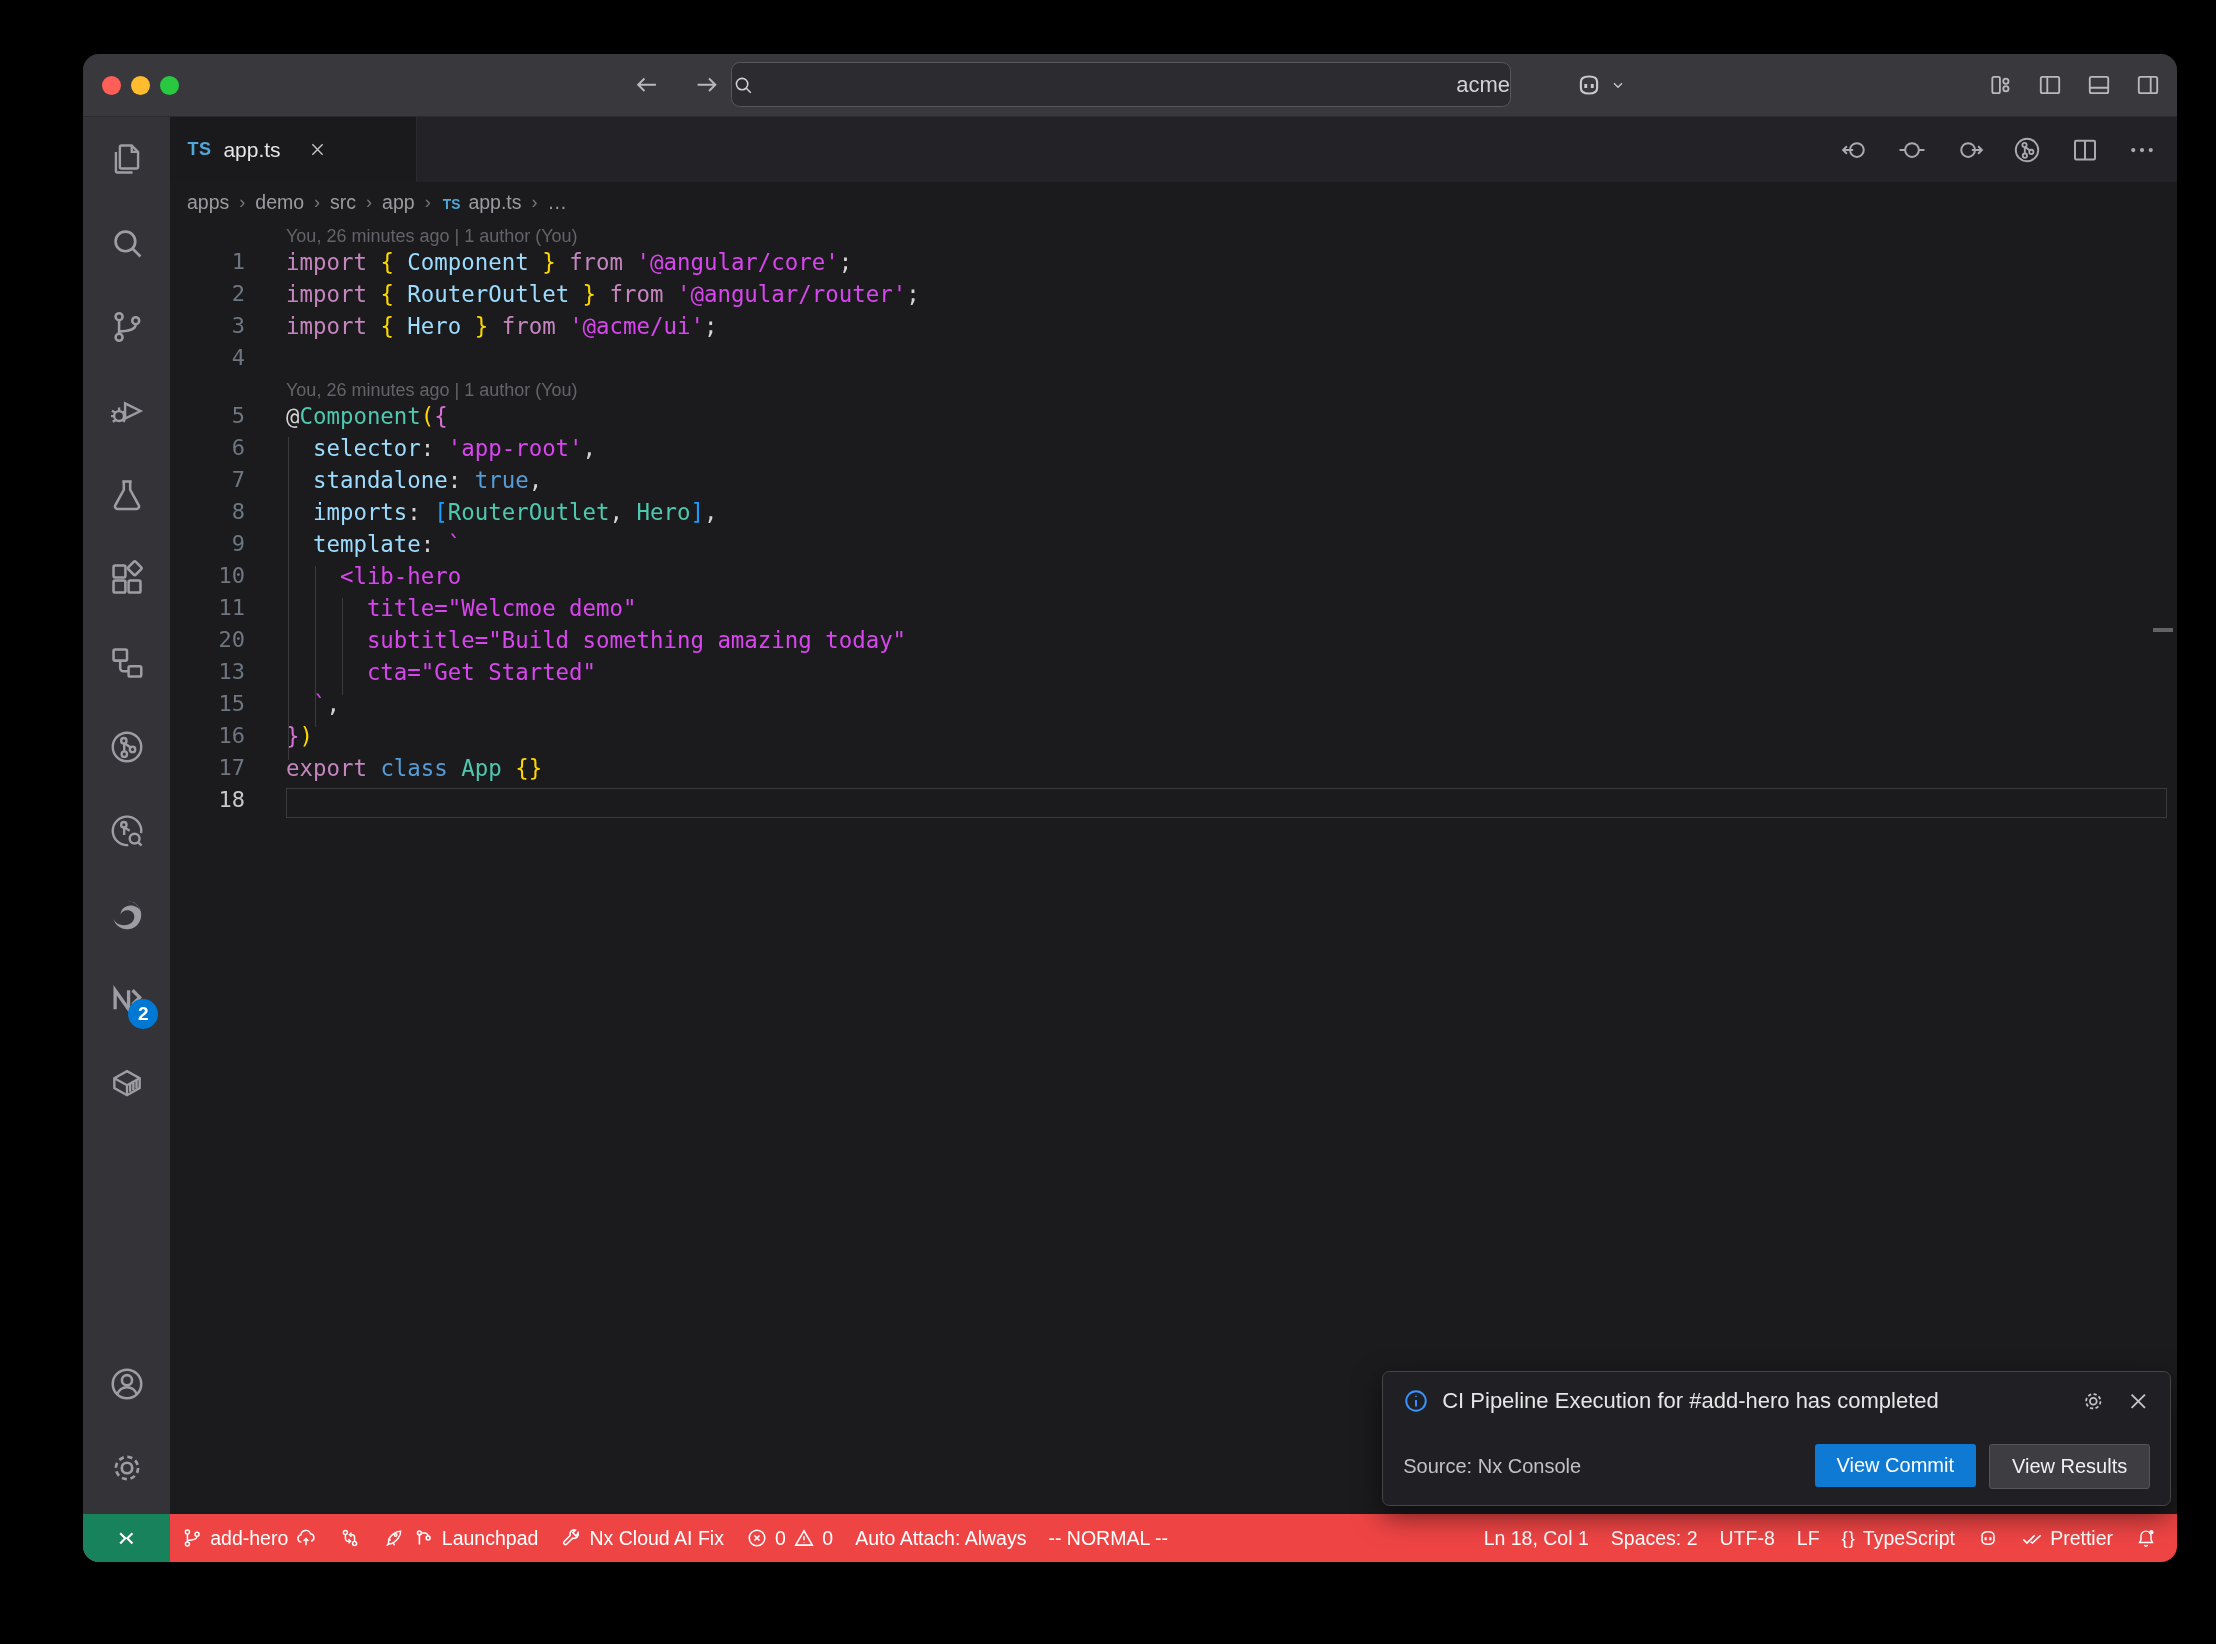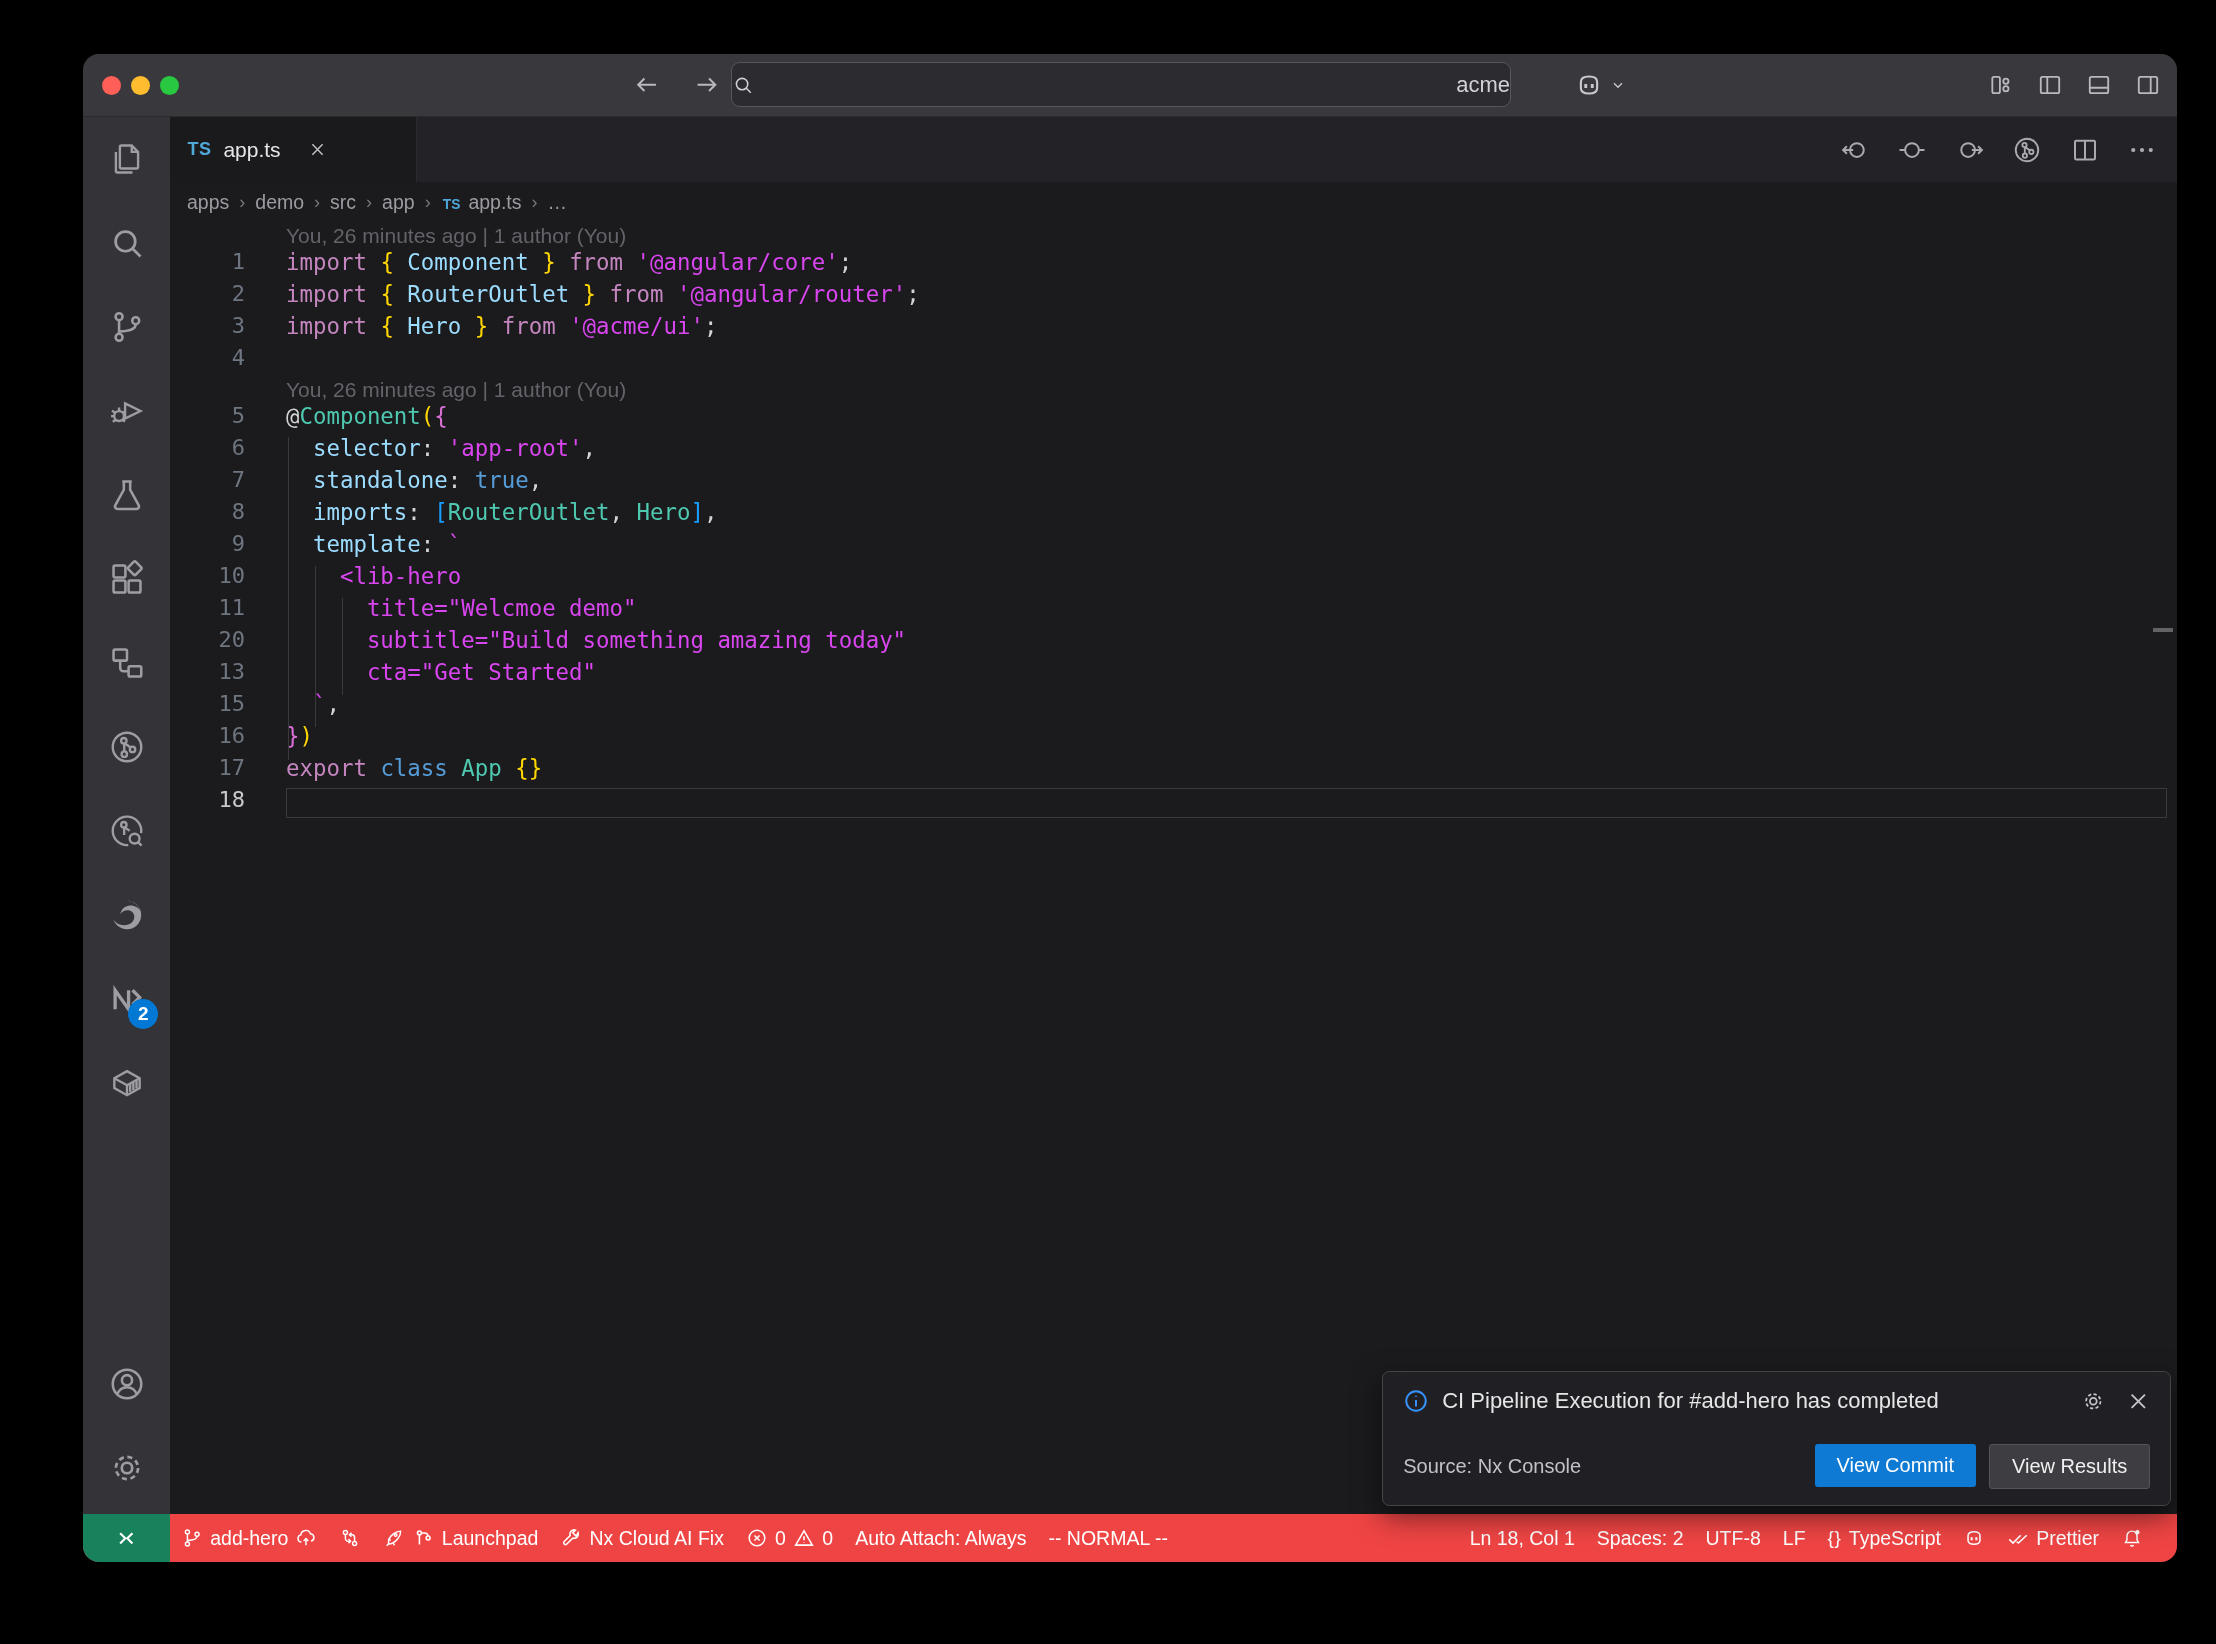--- a/index.html
+++ b/index.html
@@ -47,32 +47,32 @@
   .bc-item{display:flex;align-items:center;gap:5.8px;cursor:pointer;}
   
   .editor{position:relative;flex:1;overflow:hidden;}
   .ed-rows{position:absolute;left:0;top:0;right:0;}
   .ed-row{position:relative;display:flex;height:32px;line-height:32px;}
   .ed-row.blame{height:26px;line-height:26px;}
   .gutter{width:116px;flex:0 0 116px;text-align:right;padding-right:41px;box-sizing:border-box;
     color:#6e7681;font:22px "DejaVu Sans Mono",monospace;}
   .ed-row.current .gutter{color:#c9c9c9;}
   .code{white-space:pre;font:22.4px "DejaVu Sans Mono",monospace;color:#d4d4d4;}
-  .blame-text{margin-left:116px;color:#63636a;font-size:21px;font-family:"Liberation Sans",sans-serif;}
+  .blame-text{margin-left:116px;color:#63636a;font-size:18px;font-family:"Liberation Sans",sans-serif;}
   .ed-row.current .linebox{position:absolute;left:116px;right:10px;top:0.7px;bottom:0.7px;border:1.4px solid #3a3a3e;}
   .tk-kw{color:#C586C0;} .tk-kwb{color:#569CD6;} .tk-type{color:#4EC9B0;} .tk-var{color:#9CDCFE;}
   .tk-str{color:#d946ef;} .tk-b1{color:#FFD700;} .tk-b2{color:#DA70D6;} .tk-b3{color:#179FFF;} .tk-pl{color:#D4D4D4;}
   .indent-guide{position:absolute;width:1.4px;background:#3a3a3e;}
   .overview-dash{position:absolute;right:4.3px;top:405px;width:20px;height:4.3px;background:#8a8a8e;opacity:.65;}
   
   .statusbar{height:48px;flex:0 0 48px;background:#ef4444;display:flex;align-items:stretch;color:#fff;font-size:19.5px;}
   .remote{width:87px;flex:0 0 87px;background:#17825c;display:flex;align-items:center;justify-content:center;cursor:pointer;}
   .remote svg{width:24.6px;height:24.6px;}
   .sb-group{display:flex;align-items:stretch;}
-  .sb-right{margin-left:auto;padding-right:23px;}
+  .sb-right{margin-left:auto;padding-right:9px;}
   .sb-item{display:flex;align-items:center;gap:7.2px;padding:0 11px;cursor:pointer;white-space:nowrap;}
   .sb-item .icon svg{width:22px;height:22px;display:block;}
   .sb-item .braces-txt{font-size:19px;letter-spacing:0.7px;}
   
   .toast{position:absolute;right:5.8px;bottom:56px;width:789px;height:135px;background:#202024;
     border:0.7px solid #444449;border-radius:7.2px;box-shadow:0 10px 29px rgba(0,0,0,.55);
     display:flex;flex-direction:column;padding:16px 20px;box-sizing:border-box;z-index:5;}
   .toast-row1{display:flex;gap:13px;color:#e6e6e8;font-size:22px;}
   .toast-row1 .info svg{width:26px;height:26px;color:#3794FF;}
   .toast-actions{margin-left:auto;display:flex;gap:20px;color:#c5c5c9;}

